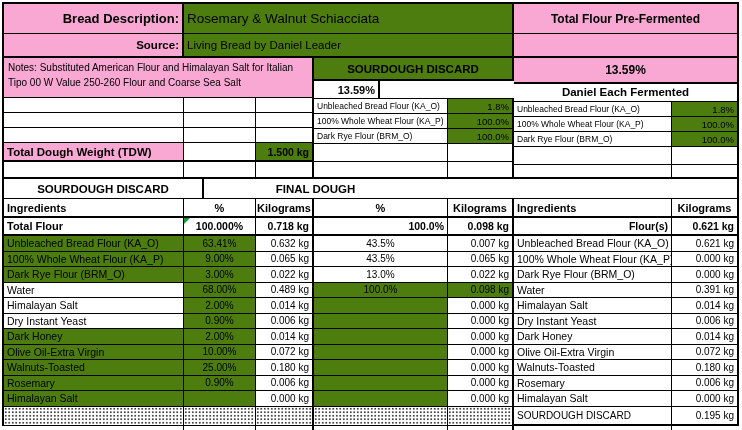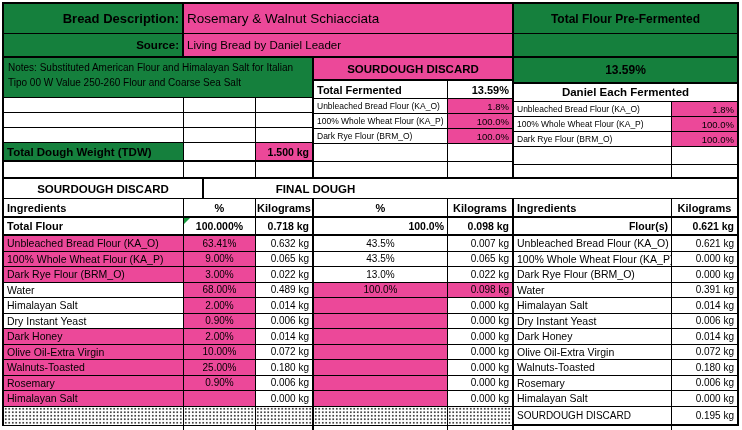--- a/index.html
+++ b/index.html
@@ -4,21 +4,21 @@
 <style>
   html,body{margin:0;padding:0;background:#fff;}
   #stage{position:relative;width:742px;height:430px;background:#fff;font-family:"Liberation Sans",sans-serif;color:#000;}
   #sheet{position:absolute;left:2px;top:2px;width:737px;height:424px;border:2px solid #000;box-sizing:border-box;background:#fff;display:flex;flex-direction:column;}
   .row{display:flex;flex-shrink:0;}
   .c{box-sizing:border-box;display:flex;align-items:center;overflow:hidden;white-space:nowrap;padding:0 3px;}
   .cA{width:180px}.cB{width:72px}.cC{width:58px}.cD{width:134px}.cE{width:66px}.cF{width:158px}.cG{width:65px}
   .wVal{width:330px}.wLeft{width:367px}.wMid{width:200px}.wRight{width:223px}
   .br{border-right:1px solid #000}.br2{border-right:2px solid #000}
   .bb{border-bottom:1px solid #000}.bb2{border-bottom:2px solid #000}
-  .peach{background:#ec4899}.gray{background:#15803d}
+  .peach{background:#4d7c0f}.gray{background:#f9a8d4}
   .b{font-weight:bold}
   .tl{justify-content:flex-start}.tc{justify-content:center}.tr{justify-content:flex-end}
   .f8{font-size:8.5px}.f9{font-size:9.5px}.f10{font-size:10px}.f105{font-size:10.5px}
   .f11{font-size:11px}.f115{font-size:11.5px}.f12{font-size:12px}.f13{font-size:13px}.f135{font-size:13.5px}
   .col{display:flex;flex-direction:column;box-sizing:border-box;}
   .notes{font-size:10px;line-height:1.5;white-space:normal;align-items:flex-start;padding:2px 4px;}
   .dotted{background-color:#fff;background-image:radial-gradient(circle,#444 0.7px,transparent 0.9px);background-size:3.5px 3.5px;}
   .ing-row{height:14.5px;}
   .rel{position:relative;}
   .gtri{position:absolute;left:0;top:0;width:0;height:0;border-left:6px solid #169a3c;border-bottom:6px solid transparent;}
@@ -68,21 +68,20 @@
       <div class="row" style="height:15px">
         <div class="c cA br"></div>
             <div class="c cB br"></div>
             <div class="c cC br2"></div>
       </div>
     </div>
 
     <div class="col wMid">
       <div class="c peach bb2 br2 tc b f115" style="height:28px;width:200px">SOURDOUGH DISCARD</div>
       <div class="row bb" style="height:17px">
-        <div class="c cD br tl b f11">Total Fermented</div>
         <div class="c cE br2 tr b f11">13.59%</div>
       </div>
       <div class="row bb" style="height:14px">
         <div class="c cD br tl f8">Unbleached Bread Flour (KA_O)</div>
         <div class="c cE peach br2 tr f9">1.8%</div>
       </div>
       <div class="row bb" style="height:14px">
         <div class="c cD br tl f8">100% Whole Wheat Flour (KA_P)</div>
         <div class="c cE peach br2 tr f9">100.0%</div>
       </div>

